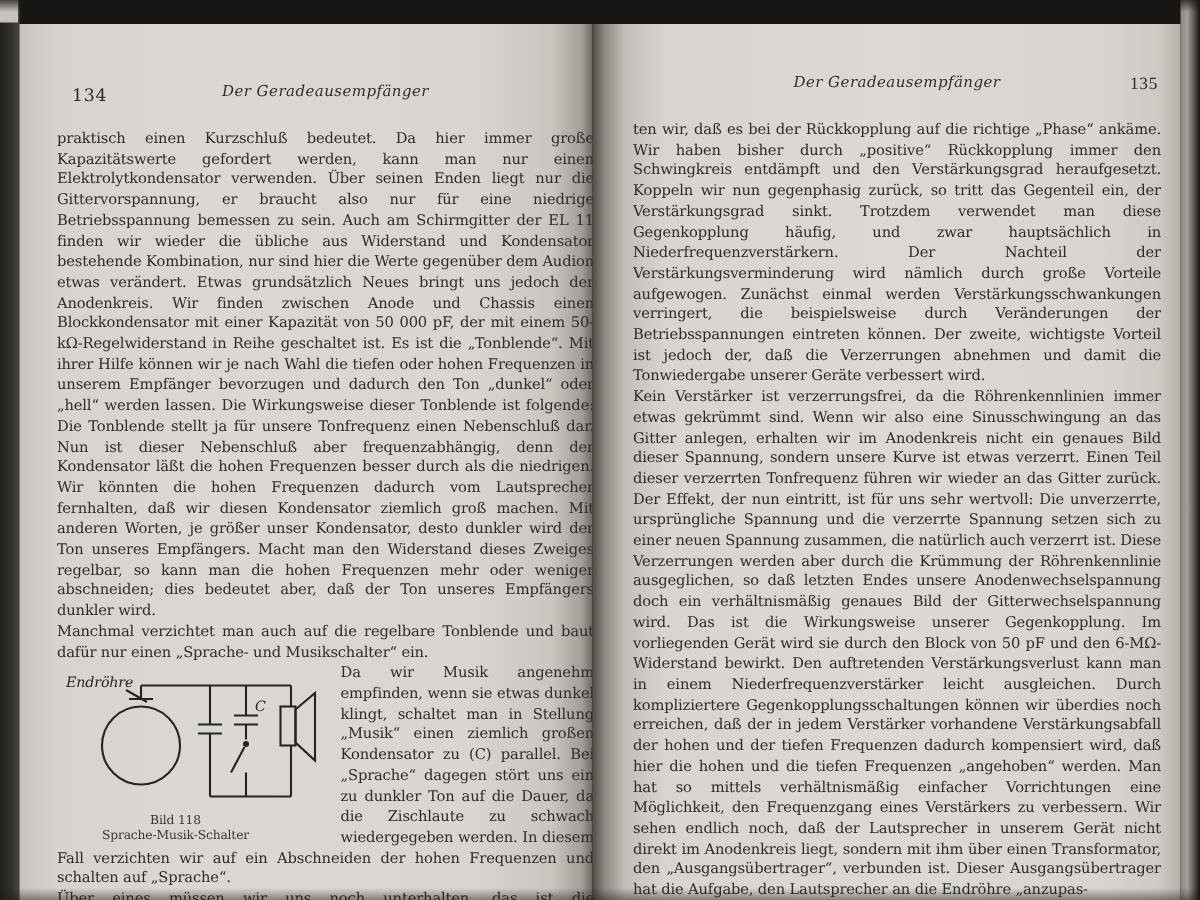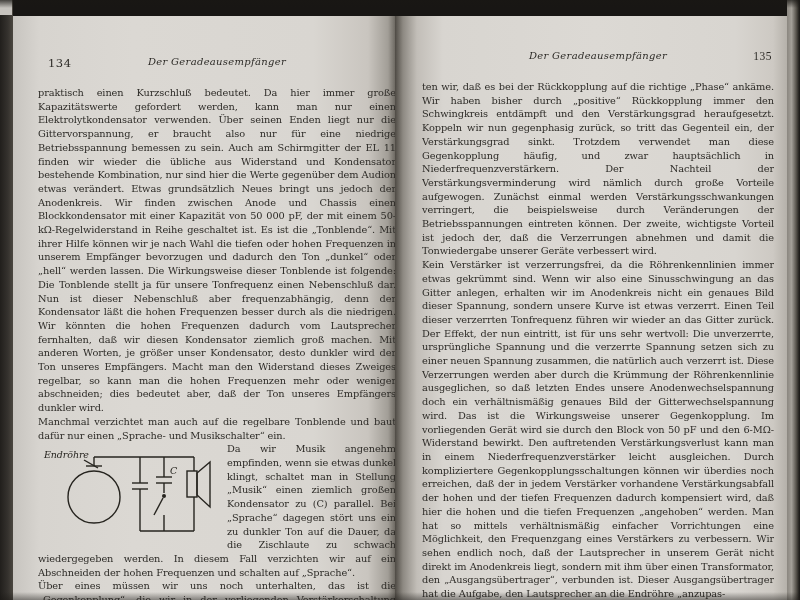--- a/index.html
+++ b/index.html
@@ -91,20 +91,24 @@
               <line class="schem" x1="122" y1="70" x2="122" y2="86"></line>
             </g>
             <g>
               <line class="schem" x1="152" y1="12" x2="152" y2="26"></line>
               <rect class="schem" x="145" y="26" width="10" height="26"></rect>
               <polygon class="schem" points="155,28 168,17 168,62 155,50"></polygon>
               <line class="schem" x1="152" y1="52" x2="152" y2="86"></line>
             </g>
             <line class="schem" x1="98" y1="86" x2="152" y2="86"></line>
           </svg>
+          <div class="figcap">
+            <div>Bild 118</div>
+            <div>Sprache-Musik-Schalter</div>
+          </div>
         </div>
         <p>Da wir Musik angenehm empfinden, wenn sie etwas dunkel klingt, schaltet man in Stellung „Musik“ einen ziemlich großen Kondensator zu (C) parallel. Bei „Sprache“ dagegen stört uns ein zu dunkler Ton auf die Dauer, da die Zischlaute zu schwach wiedergegeben werden. In diesem Fall verzichten wir auf ein Abschneiden der hohen Frequenzen und schalten auf „Sprache“.</p>
         <p style="clear:both">Über eines müssen wir uns noch unterhalten, das ist die „Gegenkopplung“, die wir in der vorliegenden Verstärkerschaltung erstmalig finden. Diese Gegenkopplung haben wir schon einmal gestreift: Als wir das Rückkopplungsaudion untersuchten, erwähn-</p>
       </div>
     </div>
   </div>
 
   <div class="page page-right">
     <div class="content content-right">
       <div class="runhead">

